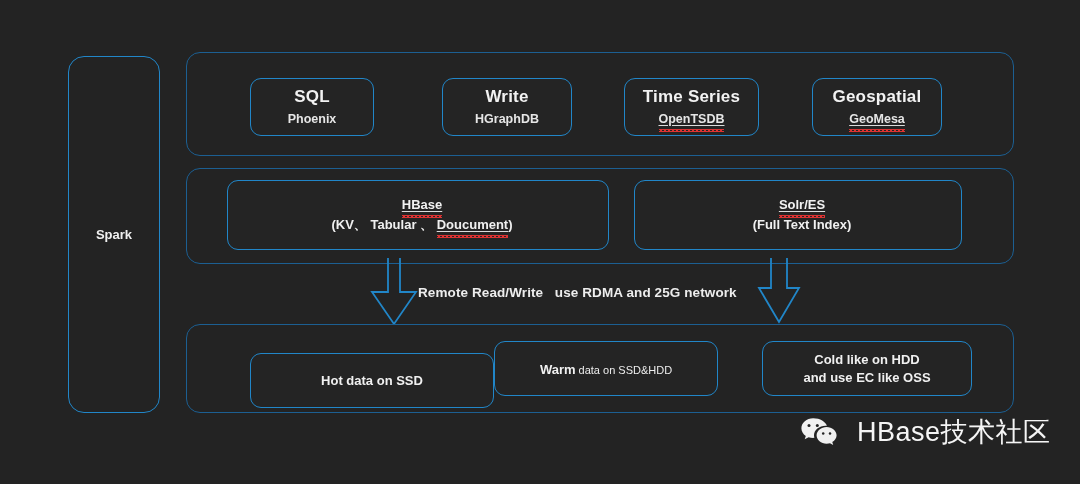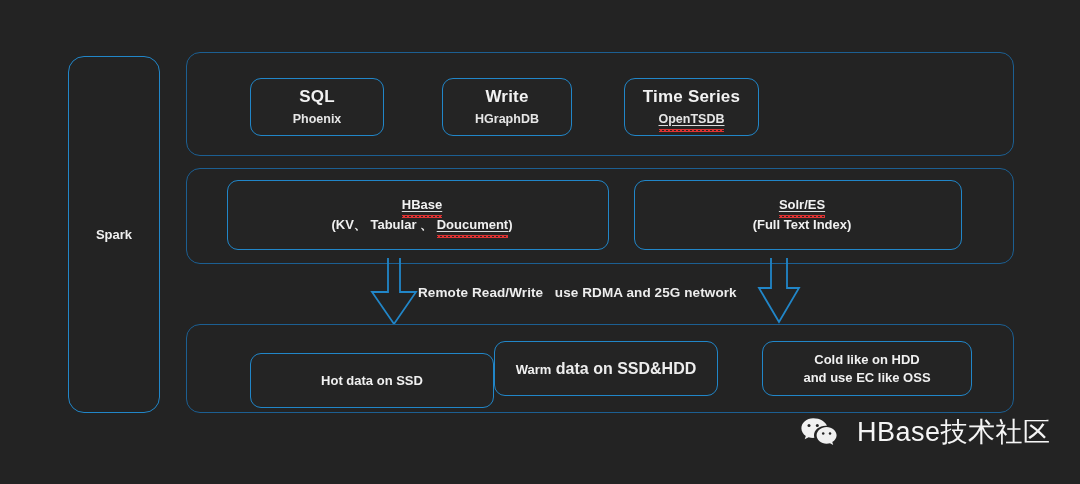--- a/index.html
+++ b/index.html
@@ -78,21 +78,21 @@
     letter-spacing: .2px;
     color: #f2f2f2;
   }
   .engine-node .sub {
     font-size: 12.5px;
     font-weight: bold;
     color: #e6e6e6;
     margin-top: 2px;
   }
 
-  #node-sql      { left: 250px; width: 134px; }
+  #node-sql      { left: 250px; width: 124px; }
   #node-graph    { left: 442px; width: 130px; }
   #node-tsdb     { left: 624px; width: 135px; }
   #node-geo      { left: 812px; width: 130px; }
 
   
   #storage-panel {
     left: 186px;
     top: 168px;
     width: 828px;
     height: 96px;
@@ -139,21 +139,21 @@
     height: 89px;
   }
   .tier-node {
     top: 341px;
     height: 55px;
   }
   #node-hot  { left: 250px; width: 244px; margin-top: 12px; }
   #node-warm { left: 494px; width: 224px; }
   #node-cold { left: 762px; width: 210px; }
   .tier-node .line  { font-size: 13px; font-weight: bold; color: #f0f0f0; }
-  .tier-node .small { font-size: 16px; font-weight: bold; color: #ededed; }
+  .tier-node .small { font-size: 11px; font-weight: normal; color: #ededed; }
 
   
   .arrow-svg {
     position: absolute;
     overflow: visible;
   }
   #arrow-left  { left: 368px; top: 258px; }
   #arrow-right { left: 757px; top: 258px; }
 
   
@@ -202,20 +202,24 @@
   <div class="node engine-node" id="node-graph">
     <span class="title">Write</span>
     <span class="sub">HGraphDB</span>
   </div>
 
   <div class="node engine-node" id="node-tsdb">
     <span class="title">Time Series</span>
     <span class="sub squiggle">OpenTSDB</span>
   </div>
 
+  <div class="node engine-node" id="node-geo">
+    <span class="title">Geospatial</span>
+    <span class="sub squiggle">GeoMesa</span>
+  </div>
 
   <div class="panel" id="storage-panel"></div>
 
   <div class="node store-node" id="node-hbase">
     <span class="title squiggle">HBase</span>
     <span class="sub"><span>(KV、 Tabular 、 </span><span class="squiggle">Doucument</span><span>)</span></span>
   </div>
 
   <div class="node store-node" id="node-solr">
     <span class="title squiggle">Solr/ES</span>

